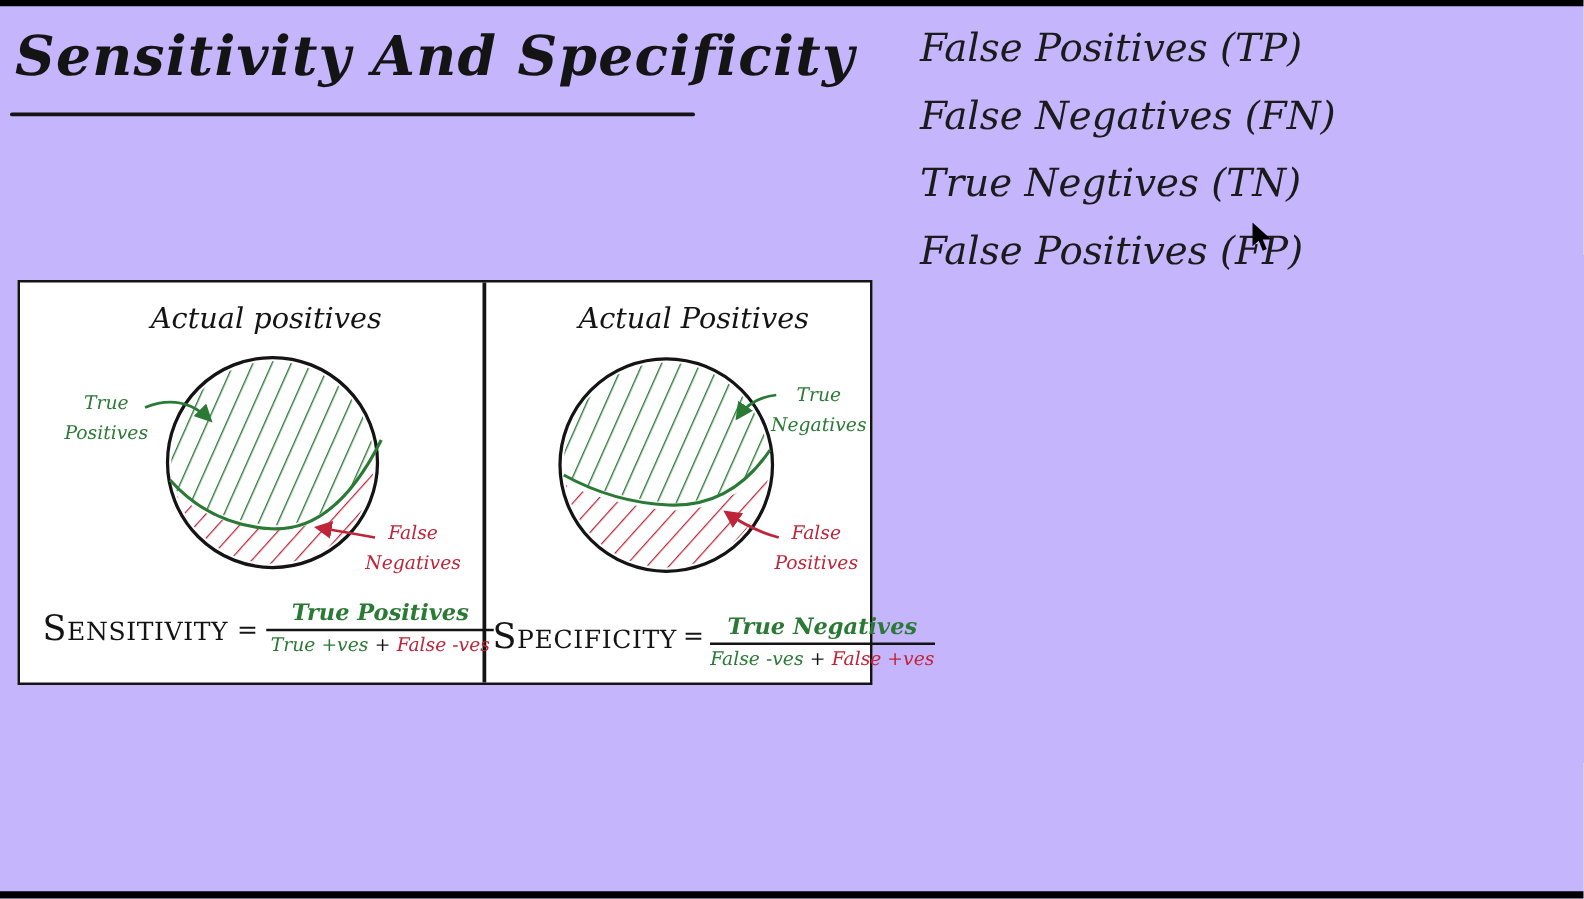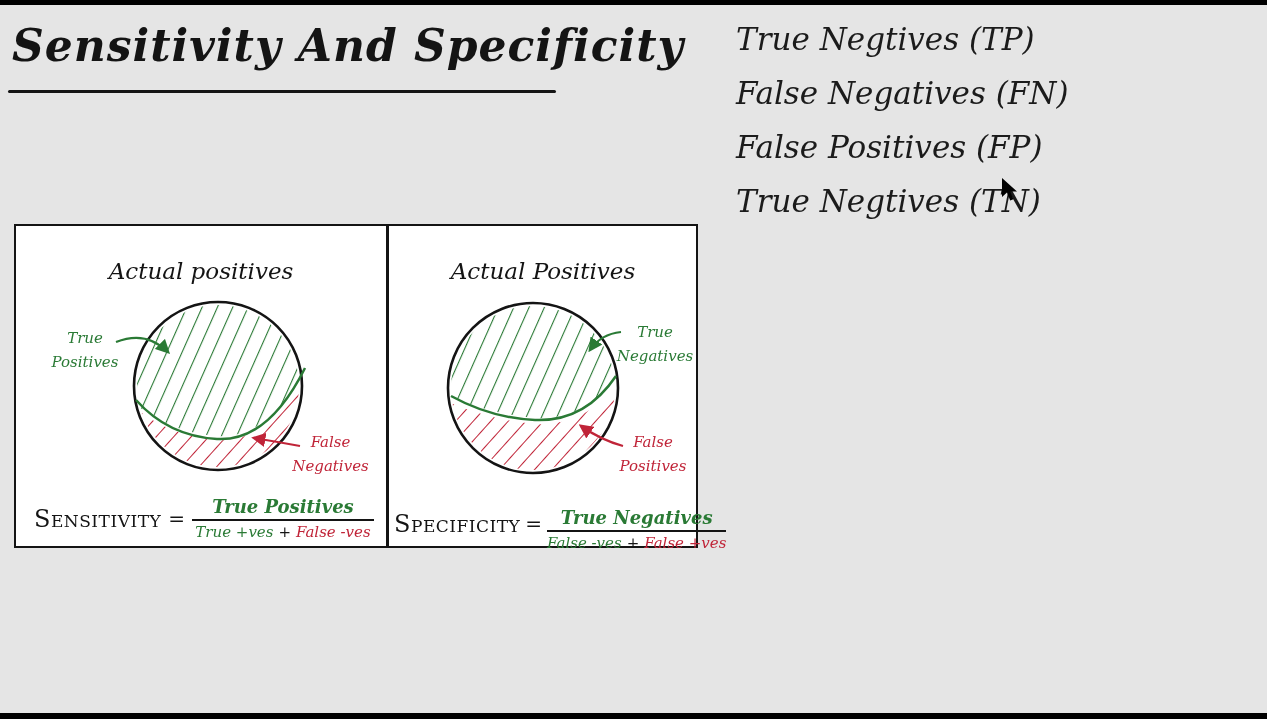--- a/index.html
+++ b/index.html
@@ -7,21 +7,21 @@
     --red: #c02438;
     --ink: #141414;
   }
   * { margin: 0; padding: 0; box-sizing: border-box; }
   body { background: #ffffff; font-family: "DejaVu Sans", sans-serif; }
 
   .stage {
     position: relative;
     width: 1267px;
     height: 719px;
-    background: #e5e5e5;
+    background: #c4b5fd;
     overflow: hidden;
   }
 
   .letterbox {
     position: absolute;
     left: 0;
     width: 100%;
     background: #000;
   }
   .letterbox.top { top: 0; height: 5px; }
@@ -79,21 +79,21 @@
   }
   .divider {
     position: absolute;
     left: 370px;
     top: 0;
     width: 2.5px;
     height: 100%;
     background: var(--ink);
   }
 
-  .panel { position: absolute; top: 16px; height: 100%; }
+  .panel { position: absolute; top: 0; height: 100%; padding-left: 12px; }
   .panel.left  { left: 0; width: 370px; }
   .panel.right { left: 373px; width: 308px; }
 
   .panel-heading {
     position: absolute;
     top: 16px;
     width: 100%;
     text-align: center;
     font-family: "DejaVu Serif", serif;
     font-style: italic;
@@ -129,21 +129,21 @@
   .formula {
     position: absolute;
     display: flex;
     align-items: center;
     gap: 7px;
     font-family: "DejaVu Serif", serif;
     white-space: nowrap;
   }
   .f-name {
     font-variant: small-caps;
-    font-size: 24px;
+    font-size: 28px;
     letter-spacing: 0.5px;
     color: var(--ink);
   }
   .f-eq { font-size: 20px; color: var(--ink); }
   .fraction {
     display: inline-flex;
     flex-direction: column;
     align-items: center;
     min-width: 182px;
   }
@@ -169,24 +169,24 @@
 
 <div class="stage">
 
   <div class="letterbox top"></div>
   <div class="letterbox bottom"></div>
 
   <div class="title">Sensitivity And Specificity</div>
   <div class="title-underline"></div>
 
   <div class="legend">
-    <div class="legend-line">True Negtives (TP)</div>
+    <div class="legend-line">False Positives (TP)</div>
     <div class="legend-line">False Negatives (FN)</div>
+    <div class="legend-line">True Negtives (TN)</div>
     <div class="legend-line">False Positives (FP)</div>
-    <div class="legend-line">True Negtives (TN)</div>
   </div>
 
   <svg class="cursor" width="20" height="26" viewBox="0 0 20 26">
     <path d="M2,0 L2,19 L7,14.6 L10.2,22.6 L13.4,21.2 L10.2,13.6 L17,13.6 Z" fill="#000"></path>
   </svg>
 
   <div class="diagram-box">
     <div class="divider"></div>
 
     <section class="panel left">

